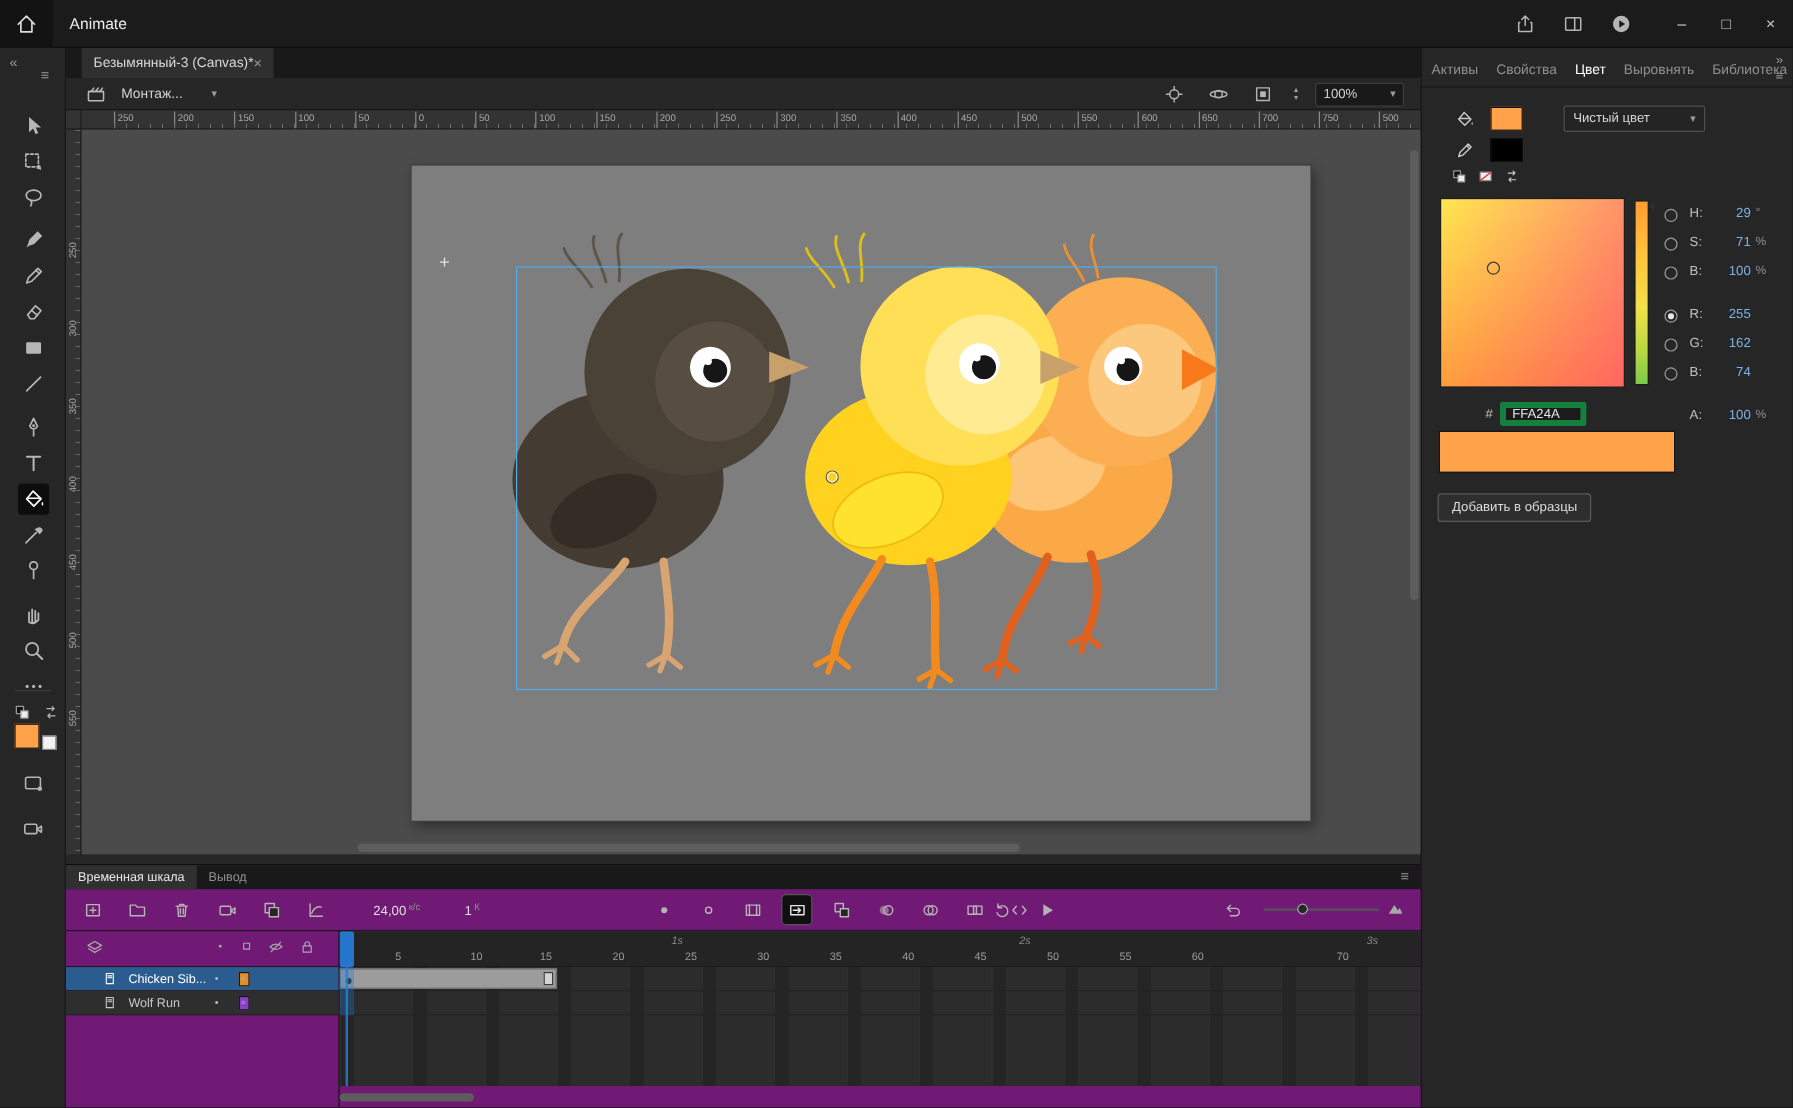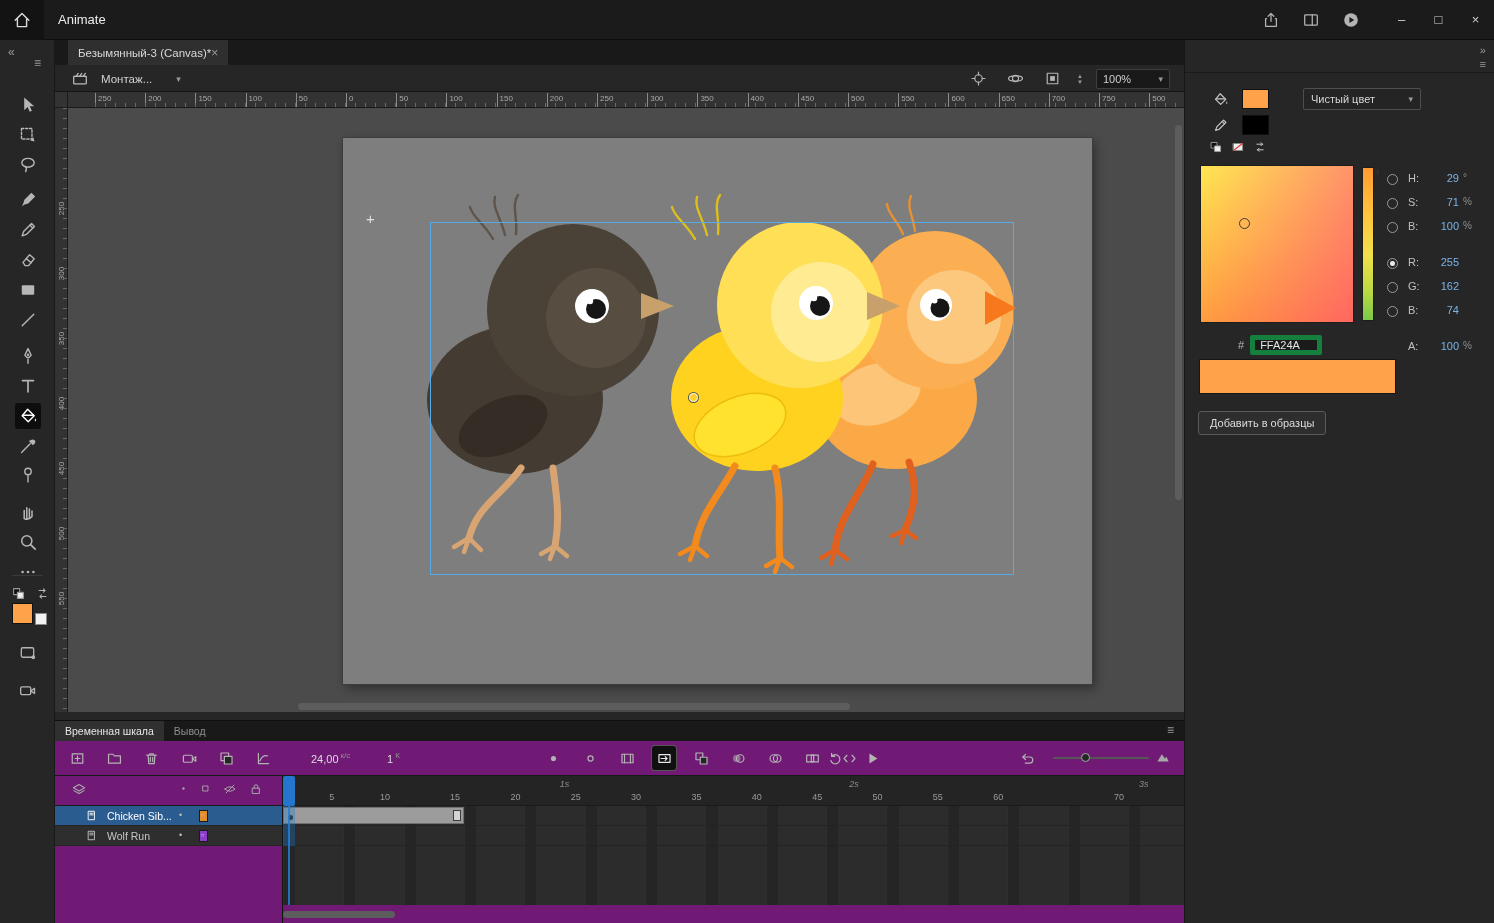--- a/index.html
+++ b/index.html
@@ -524,20 +524,27 @@
       <div id="h-scroll">
           <div class="thumb"></div>
         </div>
       <div id="v-scroll">
           <div class="thumb"></div>
         </div>
     </div>
   </div>
 
   <div id="right-panel">
+    <div id="rp-tabs">
+      <span class="ptab">Активы</span>
+        <span class="ptab">Свойства</span>
+        <span class="ptab active">Цвет</span>
+        <span class="ptab">Выровнять</span>
+        <span class="ptab">Библиотека</span>
+    </div>
     <div id="rp-corner">
       <span>»</span>
       <span>≡</span>
     </div>
     <div id="rp-tabline"></div>
 
     <span id="fill-row-icon" class="ic">
         <svg viewBox="0 0 20 20" width="17" height="17" fill="none" stroke="currentColor" stroke-width="1.4" stroke-linecap="round" stroke-linejoin="round">
           <path d="M9.6 3.2 L16.2 9.8 L10.2 15.8 L4.2 9.8 Z"></path>
           <path d="M4.8 9.2 H15.4"></path>
@@ -872,21 +879,21 @@
             </div>
         </div>
       </div>
 
       <div id="frames-pane">
         <div id="frame-ruler">
           <span class="sec" style="left: 276.645px;">1s</span>
             <span class="sec" style="left: 566.325px; font-style: italic;">2s</span>
             <span class="sec" style="left: 856.005px;">3s</span>
           <span class="fn" style="left: 46.35px;">5</span>
-            <span class="fn" style="left: 97px; text-align: center;">10</span>
+            <span class="fn" style="left: 109px; text-align: center;">10</span>
             <span class="fn" style="left: 167.05px;">15</span>
             <span class="fn" style="left: 227.4px;">20</span>
             <span class="fn" style="left: 287.75px;">25</span>
             <span class="fn" style="left: 348.1px;">30</span>
             <span class="fn" style="left: 408.45px;">35</span>
             <span class="fn" style="left: 468.8px;">40</span>
             <span class="fn" style="left: 529.15px;">45</span>
             <span class="fn" style="left: 589.5px;">50</span>
             <span class="fn" style="left: 649.85px;">55</span>
             <span class="fn" style="left: 710.2px;">60</span>

